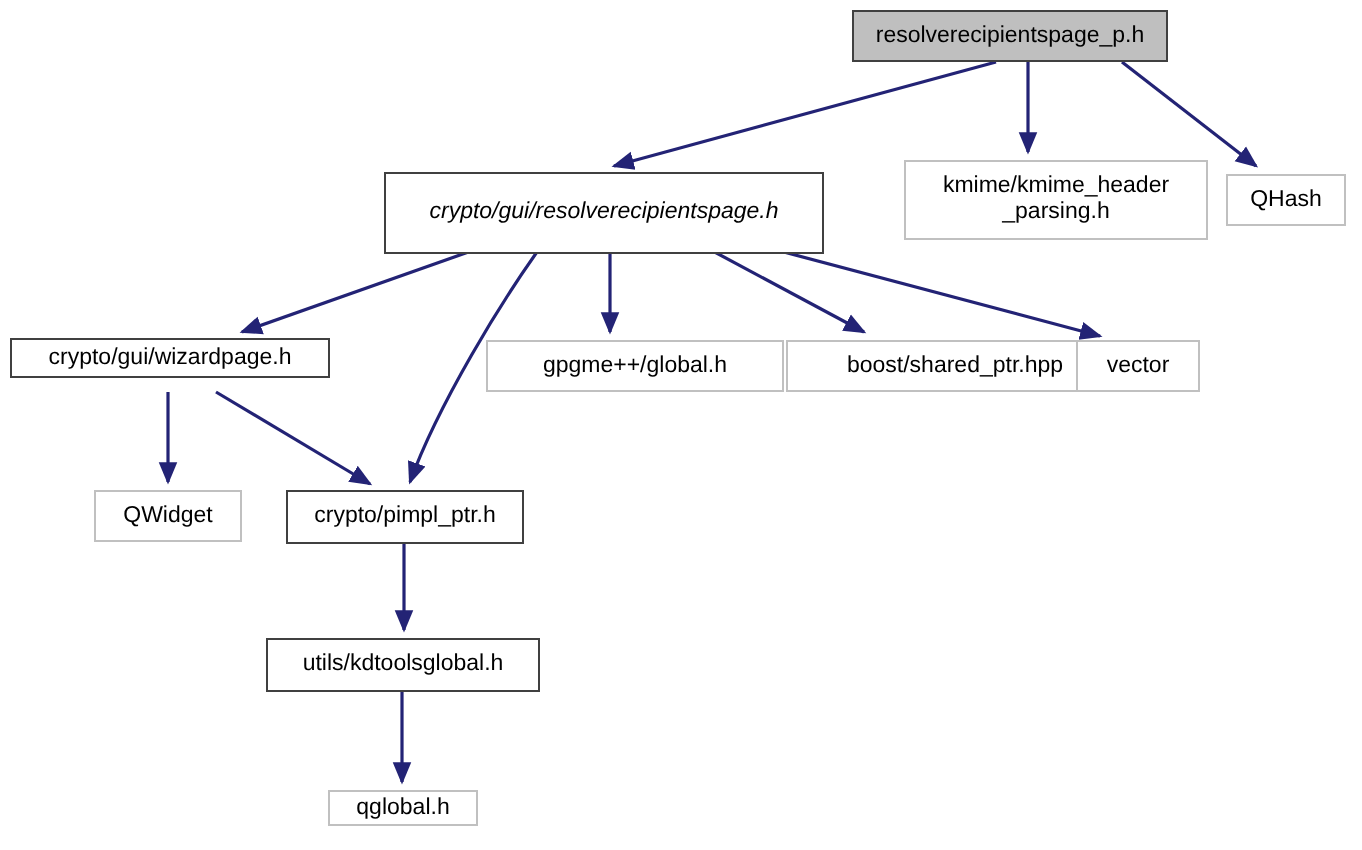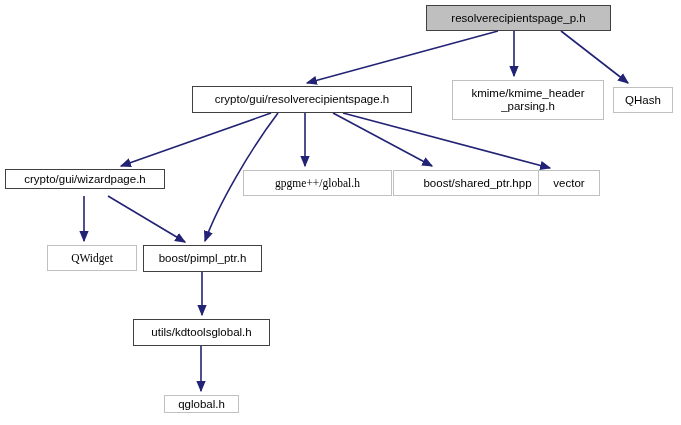--- a/index.html
+++ b/index.html
@@ -34,28 +34,28 @@
         <path d="M 333,113 L 432,166" stroke="#232375" marker-end="url(#arrowhead)"></path>
         <path d="M 343,113 L 550,168" stroke="#232375" marker-end="url(#arrowhead)"></path>
         <path d="M 84,196 L 84,241" stroke="#232375" marker-end="url(#arrowhead)"></path>
         <path d="M 108,196 L 185,242" stroke="#232375" marker-end="url(#arrowhead)"></path>
         <path d="M 202,272 L 202,315" stroke="#232375" marker-end="url(#arrowhead)"></path>
         <path d="M 201,346 L 201,391" stroke="#232375" marker-end="url(#arrowhead)"></path>
       </g>
   </svg>
 
   <div id="node-layer">
-      <div class="node current" style="left: 426px; top: 5px; width: 185px; height: 26px;">resolverecipientspage_p.h</div>
-      <div class="node bold" style="left: 192px; top: 86px; width: 220px; height: 27px;">crypto/gui/resolverecipientspage.h</div>
+      <div class="node current" style="left: 426px; top: 5px; width: 158px; height: 26px;">resolverecipientspage_p.h</div>
+      <div class="node bold" style="left: 192px; top: 86px; width: 220px; height: 41px; font-style: italic;">crypto/gui/resolverecipientspage.h</div>
       <div class="node plain" style="left: 452px; top: 80px; width: 152px; height: 40px;">kmime/kmime_header
 _parsing.h</div>
       <div class="node plain" style="left: 613px; top: 87px; width: 60px; height: 26px;">QHash</div>
       <div class="node bold" style="left: 5px; top: 169px; width: 160px; height: 20px;">crypto/gui/wizardpage.h</div>
-      <div class="node plain" style="left: 243px; top: 170px; width: 149px; height: 26px; font-family: Liberation Serif, serif;">gpgme++/global.h</div>
+      <div class="node plain" style="left: 243px; top: 170px; width: 149px; height: 26px;">gpgme++/global.h</div>
       <div class="node plain" style="left: 393px; top: 170px; width: 169px; height: 26px;">boost/shared_ptr.hpp</div>
       <div class="node plain" style="left: 538px; top: 170px; width: 62px; height: 26px;">vector</div>
-      <div class="node plain" style="left: 47px; top: 245px; width: 90px; height: 26px; font-family: Liberation Serif, serif;">QWidget</div>
-      <div class="node bold" style="left: 143px; top: 245px; width: 119px; height: 27px;">boost/pimpl_ptr.h</div>
+      <div class="node plain" style="left: 47px; top: 245px; width: 74px; height: 26px;">QWidget</div>
+      <div class="node bold" style="left: 143px; top: 245px; width: 119px; height: 27px;">crypto/pimpl_ptr.h</div>
       <div class="node bold" style="left: 133px; top: 319px; width: 137px; height: 27px; text-align: right;">utils/kdtoolsglobal.h</div>
       <div class="node plain" style="left: 164px; top: 395px; width: 75px; height: 18px;">qglobal.h</div>
     </div>
 
 </div>
 
 </body></html>

